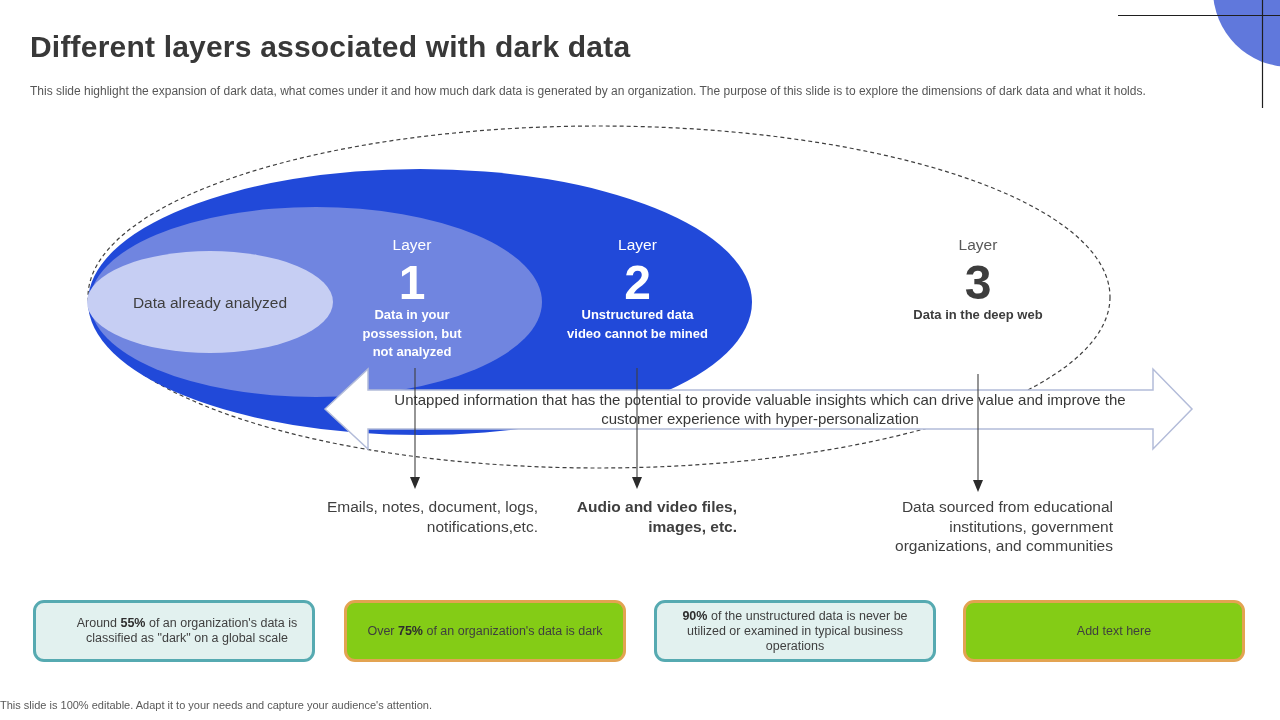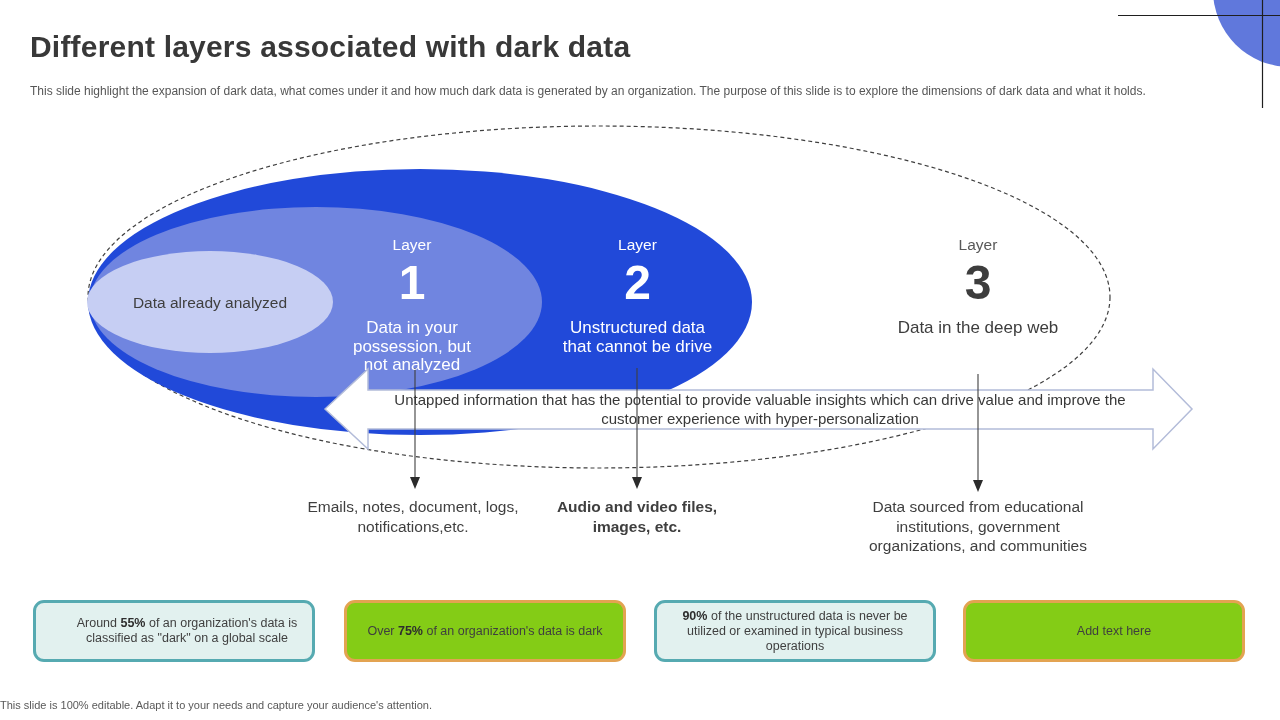--- a/index.html
+++ b/index.html
@@ -17,33 +17,33 @@
     left:30px;top:84px;width:1160px;
     font-size:12px;color:#565656;
   }
   .inner-label{
     left:95px;top:294px;width:230px;text-align:center;
     font-size:15.5px;color:#3f3f3f;
   }
   .layer{position:absolute;top:236px;text-align:center;}
   .layer .layer-word{font-size:15.5px;line-height:17px;}
   .layer .layer-num{font-size:48px;font-weight:700;line-height:46px;margin-top:7px;}
-  .layer .layer-desc{font-size:17px;line-height:18.5px;margin-top:13px;white-space:pre-line;}
+  .layer .layer-desc{font-size:13px;line-height:18.5px;margin-top:0;white-space:pre-line;font-weight:bold;}
   .layer-1{left:322px;width:180px;color:#ffffff;}
   .layer-2{left:525px;width:225px;color:#ffffff;}
   .layer-3{left:858px;width:240px;}
   .layer-3 .layer-word{color:#595959;}
   .layer-3 .layer-num{color:#3d3d3d;}
   .layer-3 .layer-desc{color:#3d3d3d;}
   .arrow-text{
     left:365px;top:390px;width:790px;text-align:center;
     font-size:15px;line-height:19px;color:#383838;white-space:pre-line;
   }
   .example-text{
-    top:497px;text-align:center;font-size:15.5px;line-height:19.5px;
+    top:497px;text-align:right;font-size:15.5px;line-height:19.5px;
     color:#3f3f3f;white-space:pre-line;position:absolute;
   }
   .example-1{left:288px;width:250px;}
   .example-2{left:537px;width:200px;font-weight:bold;}
   .example-3{left:843px;width:270px;}
   .stat-box{
     position:absolute;top:600px;width:282px;height:62px;box-sizing:border-box;
     border-radius:11px;display:flex;align-items:center;justify-content:center;
     text-align:center;font-size:12.5px;line-height:15px;color:#3f3f3f;padding:4px 12px;
   }
@@ -104,21 +104,21 @@
     <div class="layer-num">1</div>
     <div class="layer-desc">Data in your
 possession, but
 not analyzed</div>
   </div>
 
   <div class="layer layer-2">
     <div class="layer-word">Layer</div>
     <div class="layer-num">2</div>
     <div class="layer-desc">Unstructured data
-that cannot be drive</div>
+video cannot be mined</div>
   </div>
 
   <div class="layer layer-3">
     <div class="layer-word">Layer</div>
     <div class="layer-num">3</div>
     <div class="layer-desc">Data in the deep web</div>
   </div>
 
   <div class="abs arrow-text">Untapped information that has the potential to provide valuable insights which can drive value and improve the
 customer experience with hyper-personalization</div>

